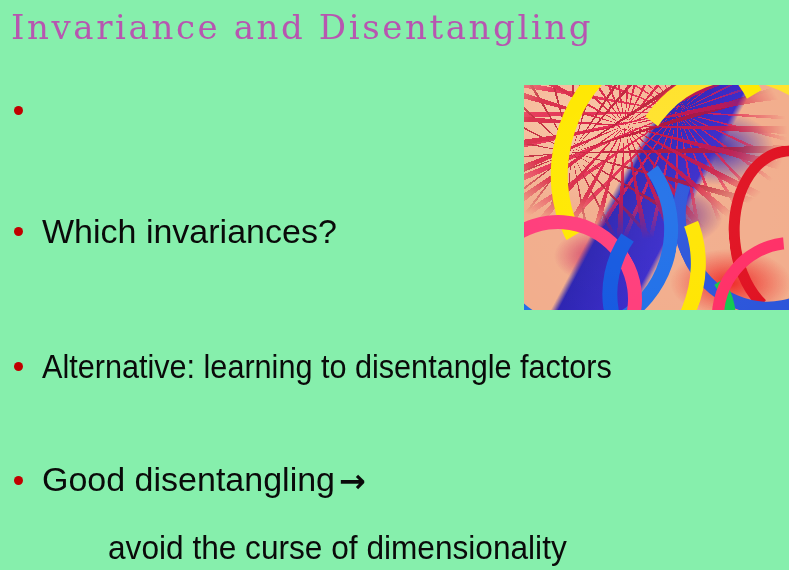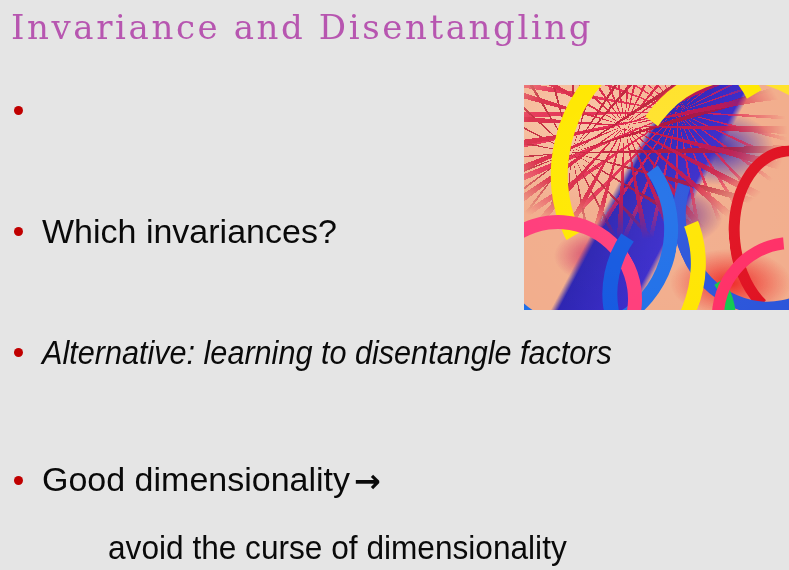--- a/index.html
+++ b/index.html
@@ -5,21 +5,21 @@
 <style>
   html, body {
     margin: 0;
     padding: 0;
     background: #ffffff;
   }
   #slide {
     position: relative;
     width: 789px;
     height: 570px;
-    background: #e5e5e5;
+    background: #86efac;
     overflow: hidden;
     font-family: "Liberation Sans", sans-serif;
   }
 
   
   #slide-title {
     position: absolute;
     left: 11px;
     top: 4px;
     width: 700px;
@@ -164,29 +164,29 @@
 
     <div class="bullet-line" style="top:0px;">
       <span class="bullet-dot"></span>
     </div>
 
     <div class="bullet-line" style="top:121px;padding-left:7px;">
       <span class="bullet-dot"></span>
       <span class="bullet-text">Which invariances?</span>
     </div>
 
-    <div class="bullet-line" style="top:242px;font-style:italic;">
+    <div class="bullet-line" style="top:256px;">
       <span class="bullet-dot"></span>
       <span class="bullet-text condensed">Alternative: learning to disentangle factors</span>
     </div>
 
     <div class="bullet-line" style="top:370px;">
       <span class="bullet-dot"></span>
       <span class="bullet-text">
-        <span>Good dimensionality</span><span class="arrow-glyph">→</span>
+        <span>Good disentangling</span><span class="arrow-glyph">→</span>
       </span>
     </div>
 
     <div class="bullet-line" style="top:437px;">
       <span class="sub-text">avoid the curse of dimensionality</span>
     </div>
 
   </div>
 
   <div id="photo">

